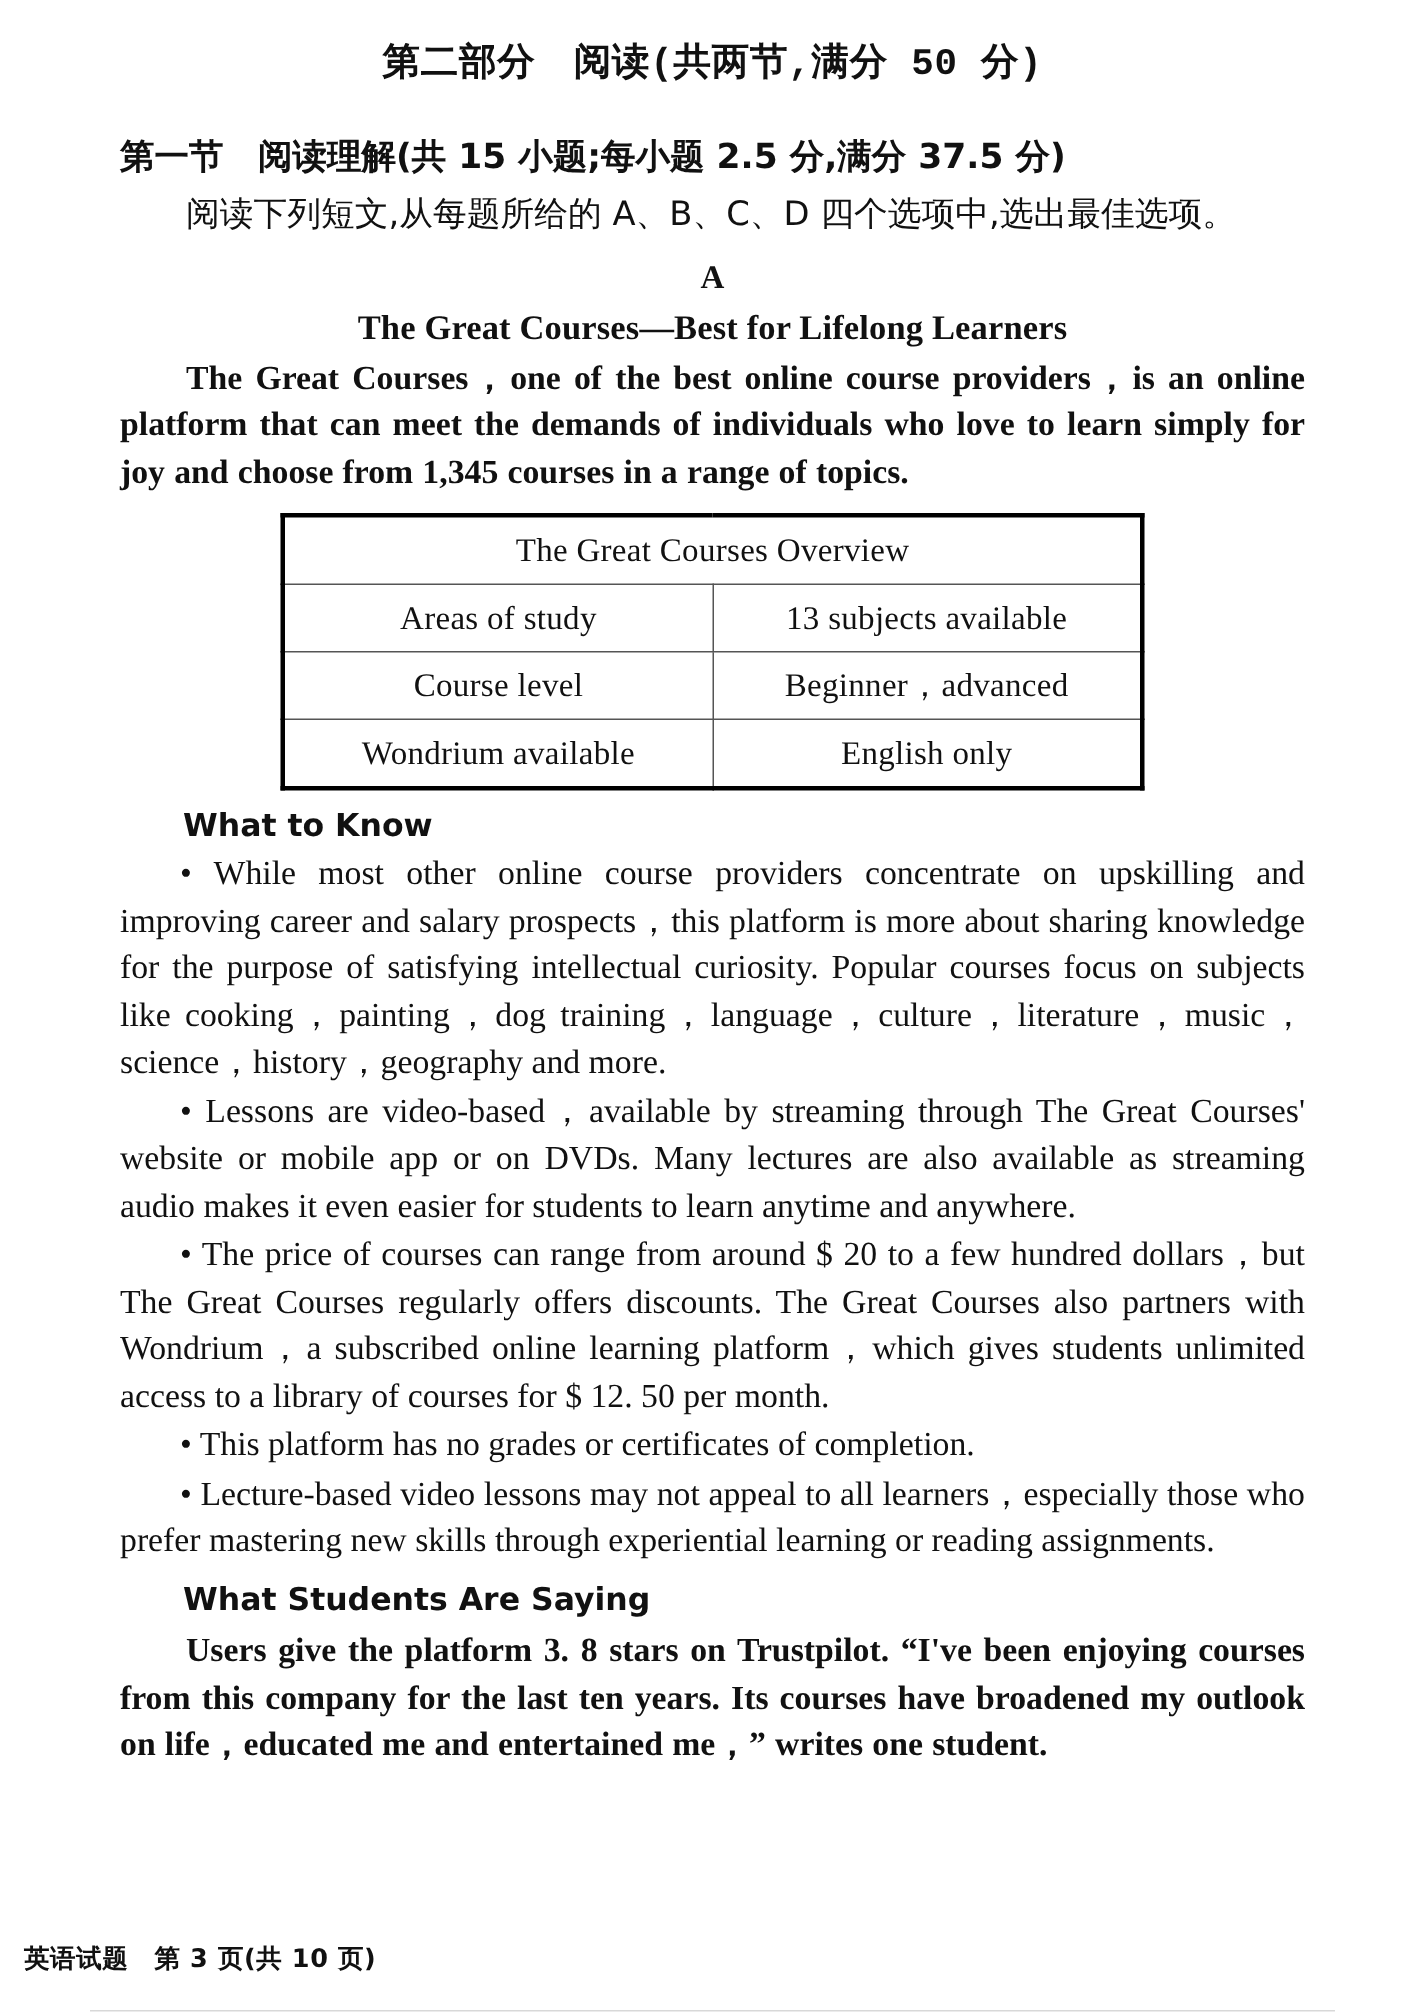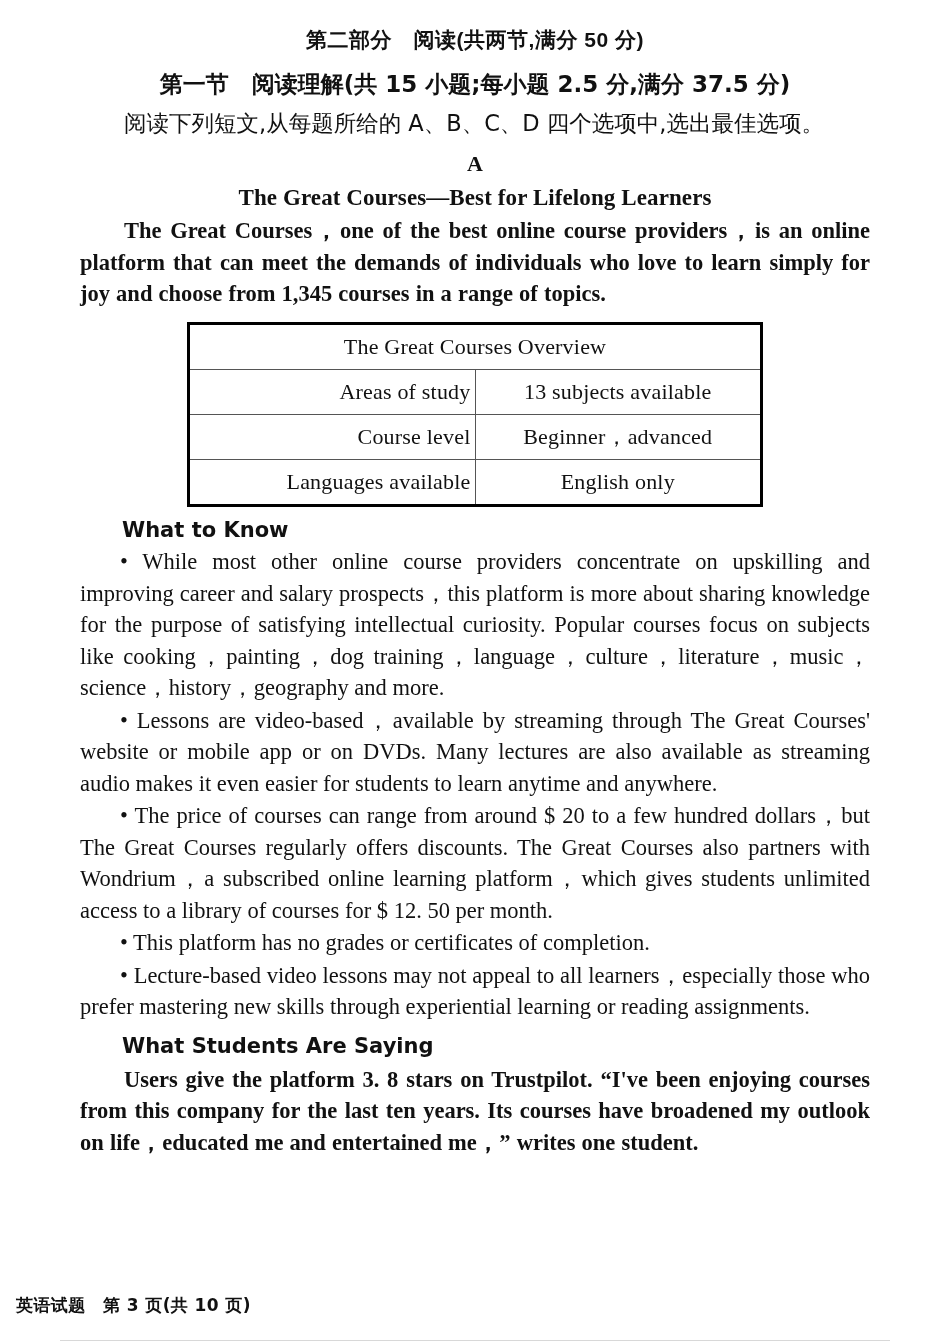--- a/index.html
+++ b/index.html
@@ -21,34 +21,34 @@
     left: 0; top: 0;
     width: 950px;
     height: 1343px;
     box-sizing: border-box;
     padding: 0 80px;
   }
 
   
   .part-title {
     text-align: center;
-    font-family: Liberation Sans, sans-serif;
-    font-weight: bold;
-    font-size: 21px;
+    font-family: Liberation Mono, monospace;
+    font-weight: bold;
+    font-size: 25px;
     letter-spacing: 0.5px;
     margin: 18px 0 0 0;
     padding-top: 8px;
     line-height: 1.35;
   }
   .section-title {
     font-family: "DejaVu Sans", "Liberation Sans", sans-serif;
     font-weight: bold;
     font-size: 23px;
-    margin: 14px 0 0 0;
-    text-align: center;
+    margin: 29px 0 0 0;
+    text-align: left;
     line-height: 1.4;
   }
   .section-instruction {
     font-family: "DejaVu Sans", "Liberation Sans", sans-serif;
     font-size: 22.5px;
     margin: 6px 0 0 0;
     text-indent: 44px;
     line-height: 1.45;
   }
 
@@ -117,21 +117,21 @@
     height: 40px;
     padding: 2px 4px;
     font-family: "Liberation Serif", serif;
     letter-spacing: 0.2px;
   }
   table.overview tr.head td {
     border-left: none;
     border-right: none;
     border-top: none;
   }
-  table.overview td.col-l { width: 254px; border-left: none; text-align: right; }
+  table.overview td.col-l { width: 254px; border-left: none; }
   table.overview td.col-r { width: 254px; border-right: none; }
   table.overview tr:last-child td { border-bottom: none; }
 
   
   .footer {
     position: absolute;
     left: 16px;
     bottom: 26px;
     width: 950px;
     text-align: left;
@@ -174,21 +174,21 @@
         </tr>
         <tr>
           <td class="col-l">Areas of study</td>
           <td class="col-r">13 subjects available</td>
         </tr>
         <tr>
           <td class="col-l">Course level</td>
           <td class="col-r">Beginner，advanced</td>
         </tr>
         <tr>
-          <td class="col-l">Languages available</td>
+          <td class="col-l">Wondrium available</td>
           <td class="col-r">English only</td>
         </tr>
       </tbody>
     </table>
   </div>
 
   <div class="subhead">What to Know</div>
 
   <p class="bullet">• While most other online course providers concentrate on upskilling and improving career and salary prospects，this platform is more about sharing knowledge for the purpose of satisfying intellectual curiosity. Popular courses focus on subjects like cooking，painting，dog training，language，culture，literature，music，science，history，geography and more.</p>
   <p class="bullet">• Lessons are video-based，available by streaming through The Great Courses' website or mobile app or on DVDs. Many lectures are also available as streaming audio makes it even easier for students to learn anytime and anywhere.</p>

